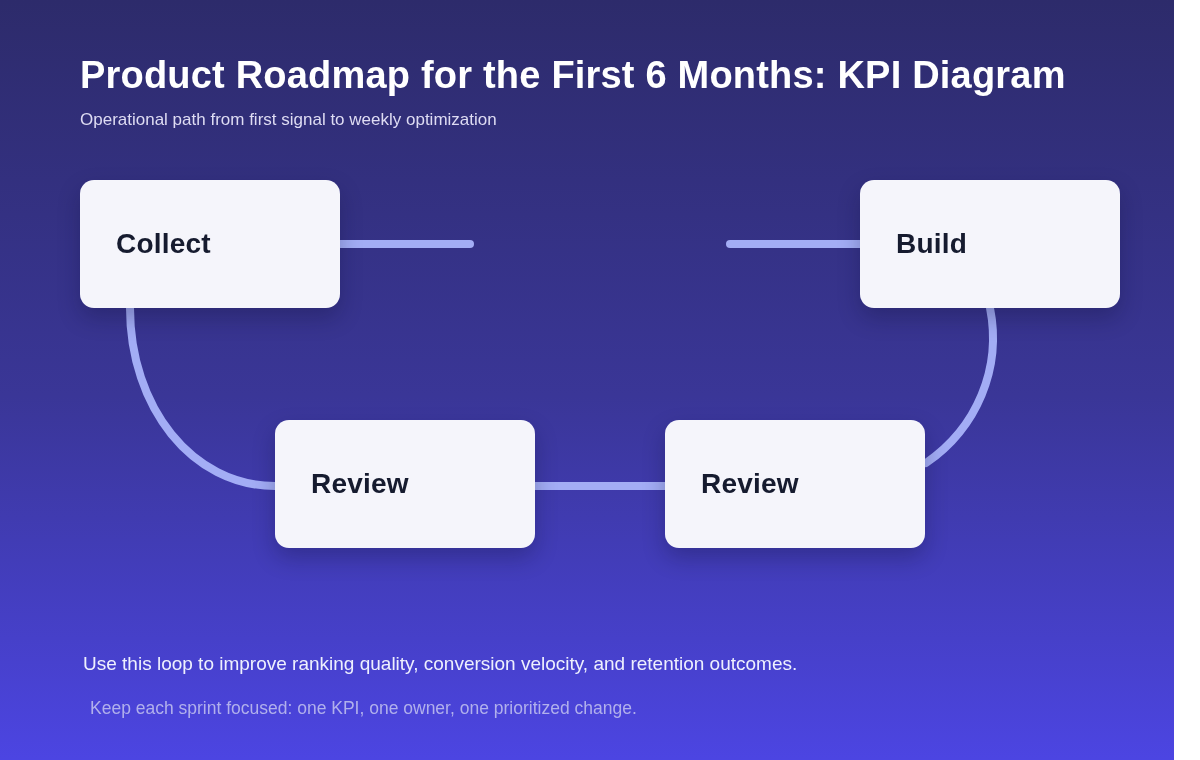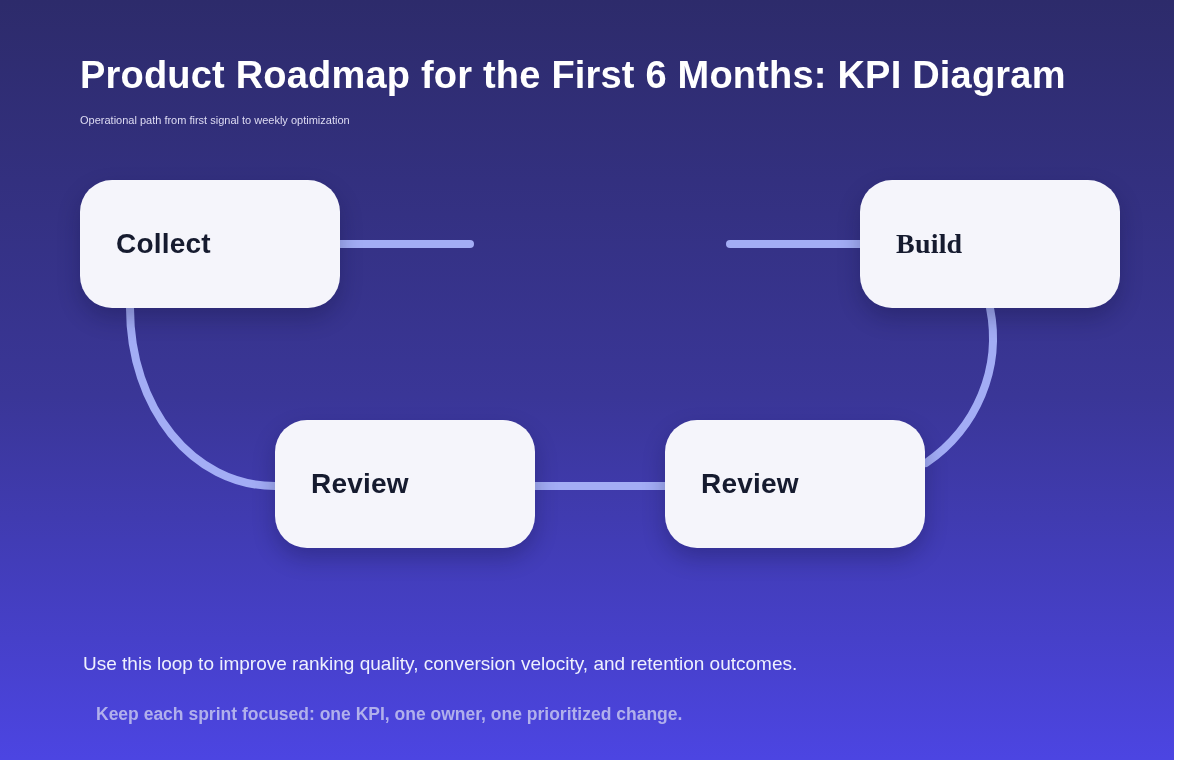--- a/index.html
+++ b/index.html
@@ -17,58 +17,58 @@
   .page-title {
     position: absolute; left: 80px; top: 52px;
     margin: 0;
     font-size: 38px; line-height: 46px; font-weight: 700;
     color: #ffffff; letter-spacing: 0.2px;
     white-space: nowrap;
   }
   .page-subtitle {
     position: absolute; left: 80px; top: 108px;
     margin: 0;
-    font-size: 11px; line-height: 24px; font-weight: 400;
+    font-size: 17px; line-height: 24px; font-weight: 400;
     color: #dedcf3;
     white-space: nowrap;
   }
   svg.connectors {
     position: absolute; left: 0; top: 0; z-index: 1;
   }
   .node {
     position: absolute; z-index: 2;
     width: 260px; height: 128px;
     background: #f5f5fb;
-    border-radius: 32px;
+    border-radius: 14px;
     box-shadow: 0 10px 22px rgba(15, 15, 50, 0.28);
     display: flex; align-items: center;
     padding: 0 20px 0 36px;
     box-sizing: border-box;
   }
   .node-label {
     font-size: 28px; font-weight: 700;
     color: #161b2f; letter-spacing: 0.2px;
     white-space: nowrap;
   }
   #node-collect    { left: 80px;  top: 180px; }
   #node-prioritize { left: 470px; top: 180px; }
-  #node-build      { left: 860px; top: 180px; font-family: Liberation Serif, serif; }
+  #node-build      { left: 860px; top: 180px; }
   #node-review-1   { left: 275px; top: 420px; }
   #node-review-2   { left: 665px; top: 420px; }
   .footer-line-1 {
     position: absolute; left: 80px; top: 648px;
     margin: 3px;
     font-size: 19px; line-height: 26px; font-weight: 400;
     color: #eef0fe;
     white-space: nowrap;
   }
   .footer-line-2 {
     position: absolute; left: 80px; top: 686px;
-    margin: 16px;
-    font-size: 17.5px; line-height: 24px; font-weight: 700;
+    margin: 10px;
+    font-size: 17.5px; line-height: 24px; font-weight: 400;
     color: #b1b0ec;
     white-space: nowrap;
   }
 </style>
 </head>
 <body>
 
 <div id="canvas">
 
   <h1 class="page-title">Product Roadmap for the First 6 Months: KPI Diagram</h1>

